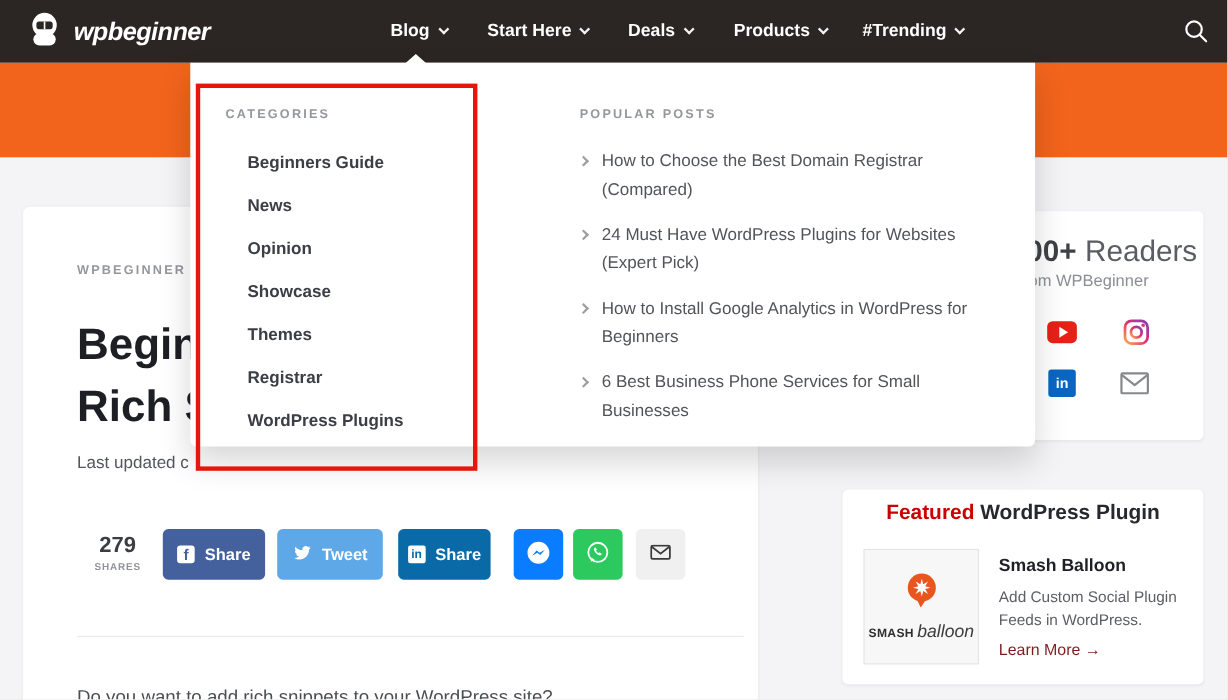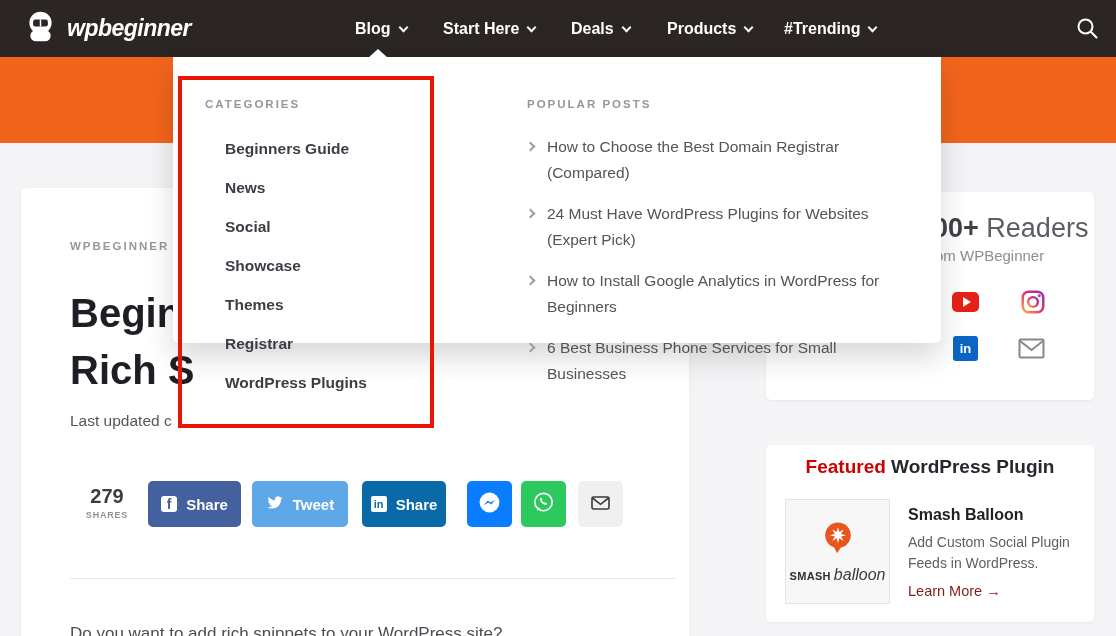--- a/index.html
+++ b/index.html
@@ -61,21 +61,21 @@
   .featured-head .rest { color:#26282e; }
   .logo-box { position:absolute; left:19px; top:54px; width:105px; height:105px; background:#f7f7f7; border:1px solid #e4e4e4; display:flex; flex-direction:column; align-items:center; justify-content:center; gap:4px; }
   .sb-wordmark { font-size:11px; color:#2f2f31; }
   .sb-wordmark .b1 { font-weight:700; letter-spacing:.3px; }
   .sb-wordmark .b2 { font-style:italic; font-weight:400; font-size:16px; color:#3c3c3e; }
   .plugin-name { position:absolute; left:142px; top:61px; font-size:16px; font-weight:700; color:#1e2025; }
   .plugin-desc { position:absolute; left:142px; top:87px; width:178px; font-size:14px; line-height:21px; color:#5c5f64; }
   .learn-more { position:absolute; left:142px; top:138px; font-size:14.5px; color:#7f1d1d; cursor:pointer; }
 
   
-  .dropdown { position:absolute; left:173px; top:57px; width:768px; height:286px; background:#fff; border-radius:0 0 6px 6px; box-shadow:0 14px 30px rgba(0,0,0,.16); z-index:20; }
+  .dropdown { position:absolute; left:173px; top:57px; width:768px; height:349px; background:#fff; border-radius:0 0 6px 6px; box-shadow:0 14px 30px rgba(0,0,0,.16); z-index:20; }
   .col-header { position:absolute; top:41px; font-size:11.5px; font-weight:700; letter-spacing:2px; color:#94979c; }
   .cat-header { left:32px; }
   .pop-header { left:354px;text-align:center; }
   .cat-list { position:absolute; left:32px; top:84px; }
   .cat-item { font-size:15.5px; font-weight:700; color:#3b3e45; line-height:16px; margin-bottom:23px; cursor:pointer; white-space:nowrap;margin-left:20px; }
   .pop-list { position:absolute; left:354px; top:77px; width:380px; }
   .pop-item { display:flex; gap:13px; margin-bottom:15px; cursor:pointer; }
   .pchev { flex:0 0 auto; width:7px; height:7px; border-top:2px solid #9b9ea3; border-right:2px solid #9b9ea3; transform:rotate(45deg); margin-top:9px; }
   .pop-text { font-size:15.5px; line-height:26px; color:#515459; width:360px; }
   .red-rect { position:absolute; left:5px; top:19px; width:256px; height:352px; border:4px solid #ea1508; z-index:5; pointer-events:none; }
@@ -203,21 +203,21 @@
     </div>
   </div>
 
   <div class="dropdown">
     <div class="red-rect"></div>
 
     <div class="col-header cat-header">CATEGORIES</div>
     <div class="cat-list">
       <div class="cat-item">Beginners Guide</div>
       <div class="cat-item">News</div>
-      <div class="cat-item">Social</div>
+      <div class="cat-item">Opinion</div>
       <div class="cat-item">Showcase</div>
       <div class="cat-item">Themes</div>
       <div class="cat-item">Registrar</div>
       <div class="cat-item">WordPress Plugins</div>
     </div>
 
     <div class="col-header pop-header">POPULAR POSTS</div>
     <div class="pop-list">
       <div class="pop-item">
         <span class="pchev"></span>

